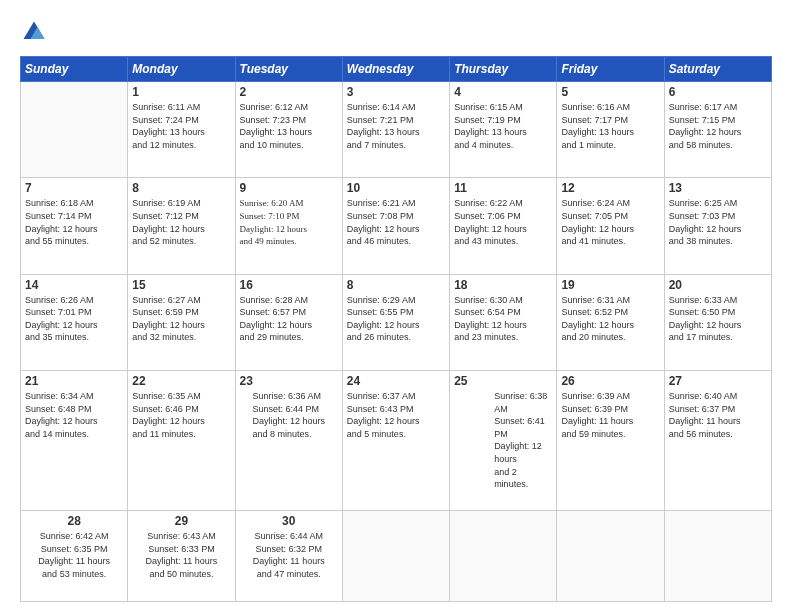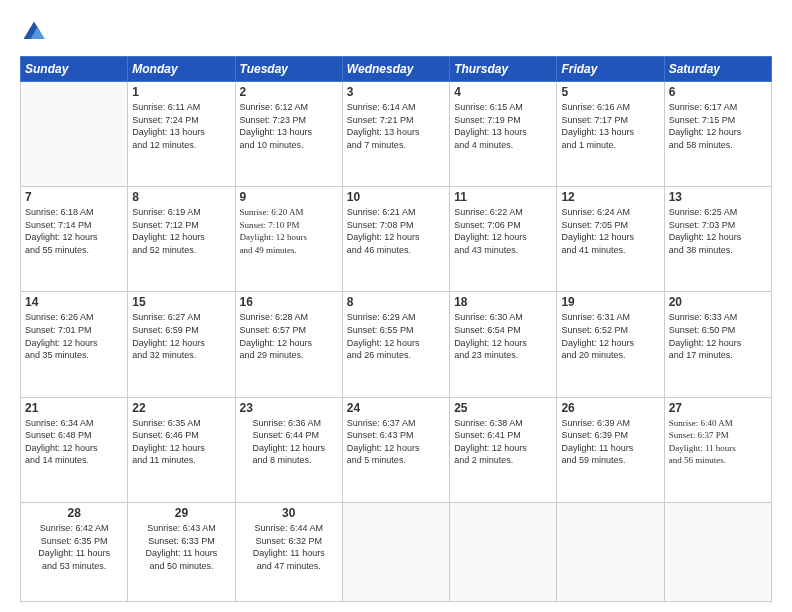--- a/index.html
+++ b/index.html
@@ -311,35 +311,35 @@
           </td>
           <td>
             <span class="day-number">24</span>
             <div class="day-info" style="white-space: pre-line;">Sunrise: 6:37 AM
 Sunset: 6:43 PM
 Daylight: 12 hours
 and 5 minutes.</div>
           </td>
           <td>
             <span class="day-number">25</span>
-            <div class="day-info" style="white-space: pre-line;">Sunrise: 6:38 AM
+            <div class="day-info" style="white-space: pre-line; margin-left: 40px;">Sunrise: 6:38 AM
 Sunset: 6:41 PM
 Daylight: 12 hours
 and 2 minutes.</div>
           </td>
           <td>
             <span class="day-number">26</span>
             <div class="day-info" style="white-space: pre-line;">Sunrise: 6:39 AM
 Sunset: 6:39 PM
 Daylight: 11 hours
 and 59 minutes.</div>
           </td>
           <td>
             <span class="day-number">27</span>
-            <div class="day-info" style="white-space: pre-line; font-family: Liberation Serif, serif;">Sunrise: 6:40 AM
+            <div class="day-info" style="white-space: pre-line;">Sunrise: 6:40 AM
 Sunset: 6:37 PM
 Daylight: 11 hours
 and 56 minutes.</div>
           </td>
         </tr>
         <tr>
           <td>
             <span class="day-number">28</span>
             <div class="day-info" style="white-space: pre-line;">Sunrise: 6:42 AM
 Sunset: 6:35 PM

